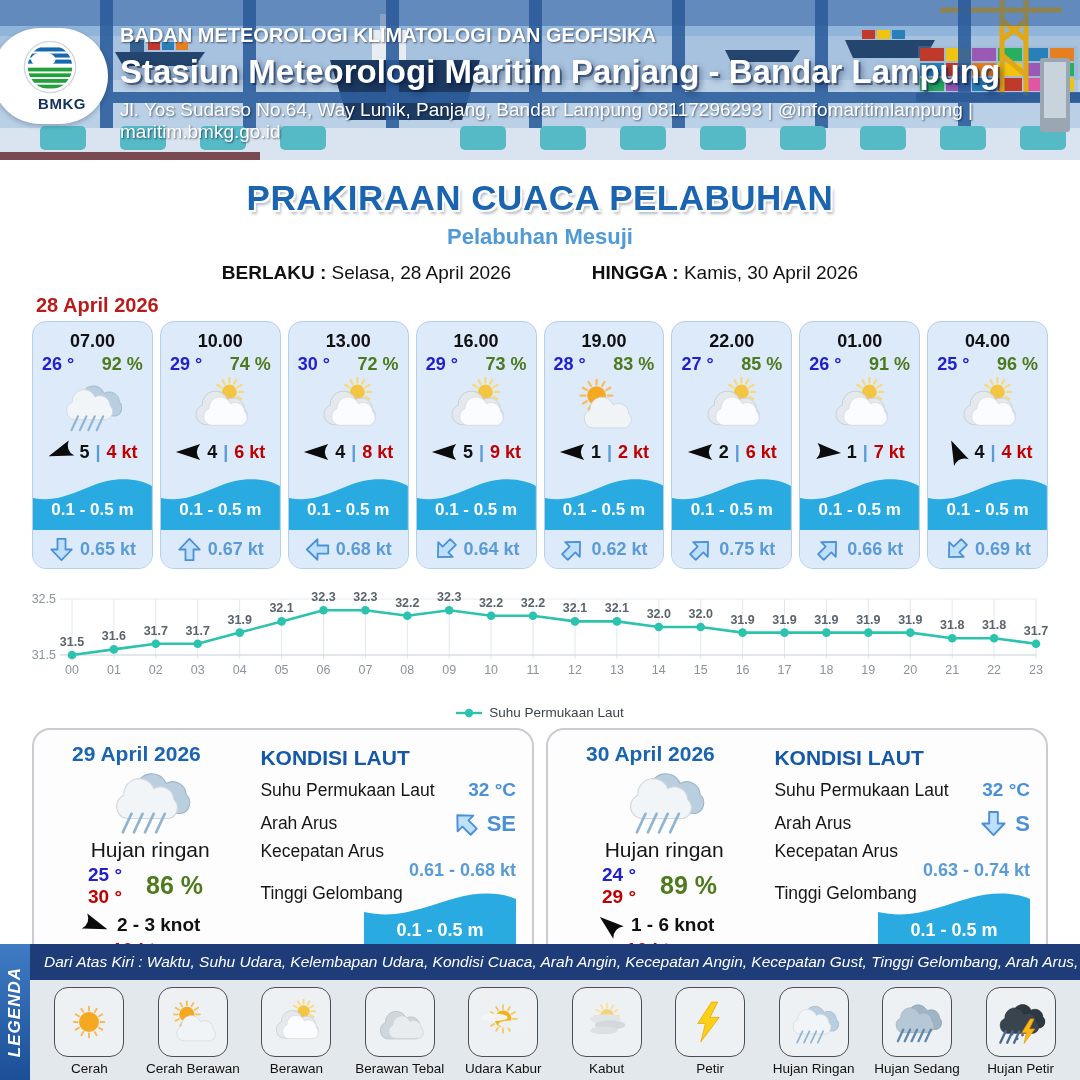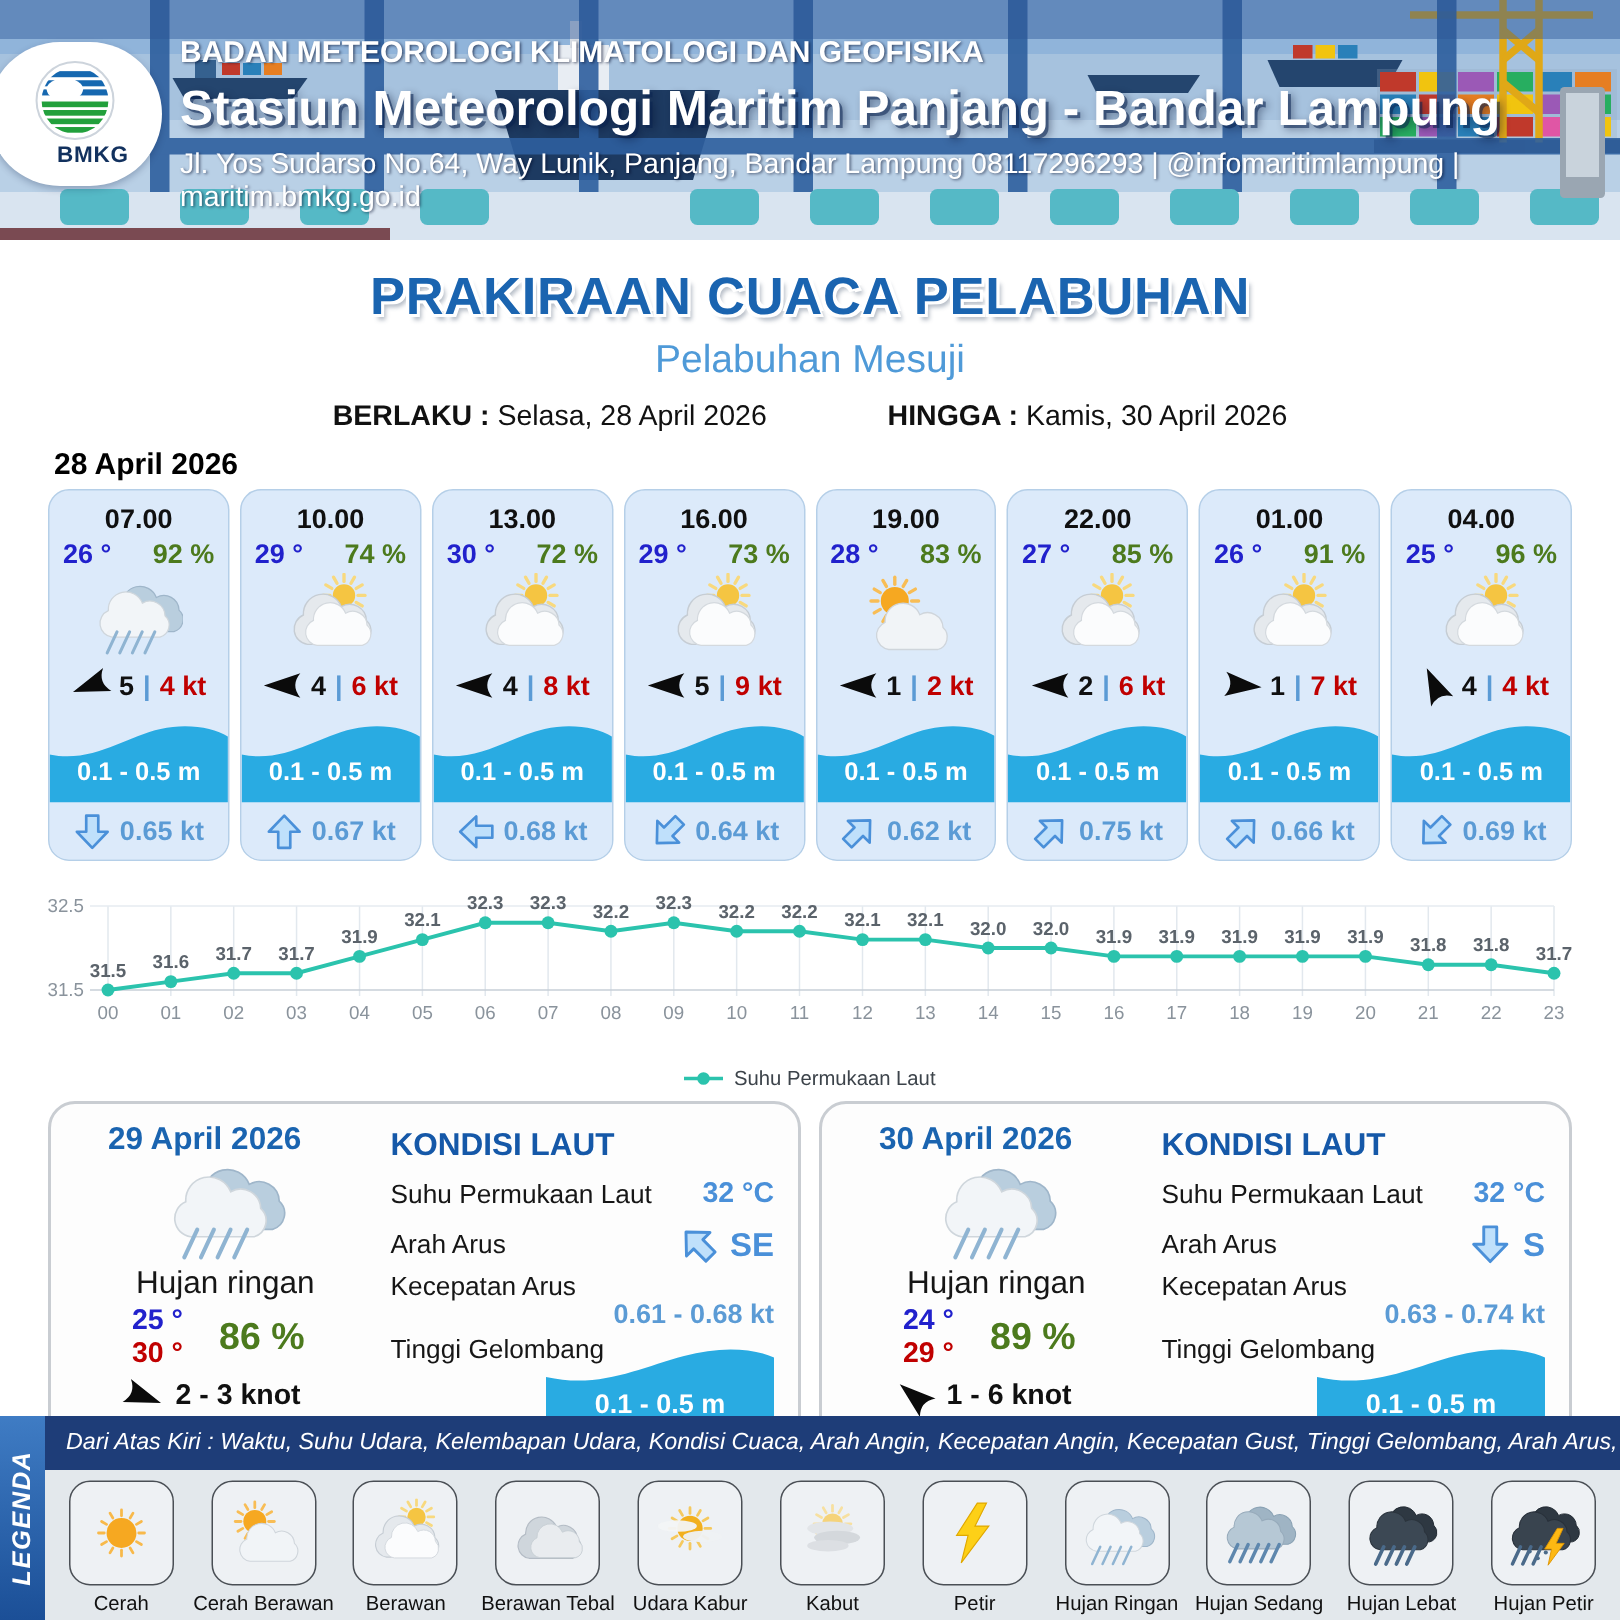--- a/index.html
+++ b/index.html
@@ -15,25 +15,25 @@
   .header-text{position:absolute;left:120px;top:24px;z-index:2;width:950px;}
   .agency{font-size:20px;font-weight:bold;color:#fff;text-shadow:1px 1px 2px rgba(0,10,40,.6);}
   .station{font-size:33px;font-weight:bold;color:#fff;margin-top:6px;
            text-shadow:2px 2px 0 rgba(10,35,80,.55),3px 3px 6px rgba(0,10,40,.45);}
   .address{font-size:19px;color:#fff;margin-top:8px;text-shadow:1px 1px 2px rgba(0,10,40,.6);}
 
   
   .main{padding-top:12px;}
   .h1{text-align:center;font-size:35px;font-weight:800;letter-spacing:.5px;color:#1a64b0;margin:6px 0 0;
       text-shadow:-2px -2px 0 #fff,2px -2px 0 #fff,-2px 2px 0 #fff,2px 2px 0 #fff,3px 4px 3px rgba(40,60,90,.35);}
-  .h2{text-align:center;font-size:26px;font-weight:normal;color:#4f9ad8;margin:6px 0 0;}
+  .h2{text-align:center;font-size:22px;font-weight:bold;color:#4f9ad8;margin:6px 0 0;}
   .validity{text-align:center;font-size:19px;color:#111;margin-top:12px;}
   .v-label{font-weight:bold;}
   .v-gap{display:inline-block;width:70px;}
-  .date-label{font-size:20px;font-weight:bold;color:#000000;margin:10px 0 4px 36px;}
+  .date-label{font-size:20px;font-weight:bold;color:#b91c1c;margin:10px 0 4px 36px;}
 
   
   .cards{display:flex;gap:7px;margin:2px 32px 0 32px;}
   .card{flex:1;height:246px;background:#dceafa;border:1.6px solid #b5cfe8;border-radius:14px;
         display:flex;flex-direction:column;overflow:hidden;position:relative;}
   .c-time{text-align:center;font-size:18px;font-weight:bold;color:#101010;margin-top:9px;}
   .c-th{display:flex;justify-content:space-between;padding:2px 9px 0 9px;}
   .c-temp{font-size:18px;font-weight:bold;color:#2121cc;}
   .c-hum{font-size:18px;font-weight:bold;color:#4c7a1d;}
   .c-icon{display:flex;justify-content:center;margin-top:2px;height:58px;}
@@ -1019,33 +1019,20 @@
             <line x1="41" y1="40" x2="34" y2="55" stroke="#5e87ad" stroke-width="3" stroke-linecap="round"></line>
             <line x1="50" y1="40" x2="43" y2="55" stroke="#5e87ad" stroke-width="3" stroke-linecap="round"></line>
           </svg>
         </div>
    <div class="legend-label">Hujan Sedang</div>
  </div>
  <div class="legend-item">
    <div class="legend-box">
           <svg width="52" height="46" viewBox="0 0 64 60">
             <path d="M15 42 a11 11 0 0 1 -3 -21 a14 14 0 0 1 27 -6 a12 12 0 0 1 18 10 a10 10 0 0 1 -4 17 z" fill="#2e3842" stroke="#222a32" stroke-width="1" transform="translate(12,2) scale(0.85)"></path>
-            <path d="M15 42 a11 11 0 0 1 -3 -21 a14 14 0 0 1 27 -6 a12 12 0 0 1 18 10 a10 10 0 0 1 -4 17 z" fill="#3c4854" stroke="#2b343d" stroke-width="1" transform="translate(0,6) scale(0.92)"></path>
-            <line x1="17" y1="42" x2="10" y2="57" stroke="#4a6a8a" stroke-width="3.2" stroke-linecap="round"></line>
-            <line x1="26" y1="42" x2="19" y2="57" stroke="#4a6a8a" stroke-width="3.2" stroke-linecap="round"></line>
-            <line x1="35" y1="42" x2="28" y2="57" stroke="#4a6a8a" stroke-width="3.2" stroke-linecap="round"></line>
-            <line x1="44" y1="42" x2="37" y2="57" stroke="#4a6a8a" stroke-width="3.2" stroke-linecap="round"></line>
-          </svg>
-        </div>
-   <div class="legend-label">Hujan Lebat</div>
- </div>
- <div class="legend-item">
-   <div class="legend-box">
-          <svg width="52" height="46" viewBox="0 0 64 60">
-            <path d="M15 42 a11 11 0 0 1 -3 -21 a14 14 0 0 1 27 -6 a12 12 0 0 1 18 10 a10 10 0 0 1 -4 17 z" fill="#2e3842" stroke="#222a32" stroke-width="1" transform="translate(12,2) scale(0.85)"></path>
             <path d="M15 42 a11 11 0 0 1 -3 -21 a14 14 0 0 1 27 -6 a12 12 0 0 1 18 10 a10 10 0 0 1 -4 17 z" fill="#39444f" stroke="#28303a" stroke-width="1" transform="translate(0,6) scale(0.92)"></path>
             <line x1="12" y1="42" x2="5" y2="57" stroke="#4a6a8a" stroke-width="3" stroke-linecap="round"></line>
             <line x1="21" y1="42" x2="14" y2="57" stroke="#4a6a8a" stroke-width="3" stroke-linecap="round"></line>
             <line x1="30" y1="42" x2="23" y2="57" stroke="#4a6a8a" stroke-width="3" stroke-linecap="round"></line>
             <polygon points="44,26 33,44 39,44 36,58 50,39 43,39 49,26" fill="#fdb813" stroke="#de9400" stroke-width="0.8"></polygon>
             <g fill="#4a6a8a">
               <circle cx="20" cy="46" r="1.8"></circle>
               <circle cx="27" cy="52" r="1.8"></circle>
               <circle cx="34" cy="47" r="1.8"></circle>
             </g>

